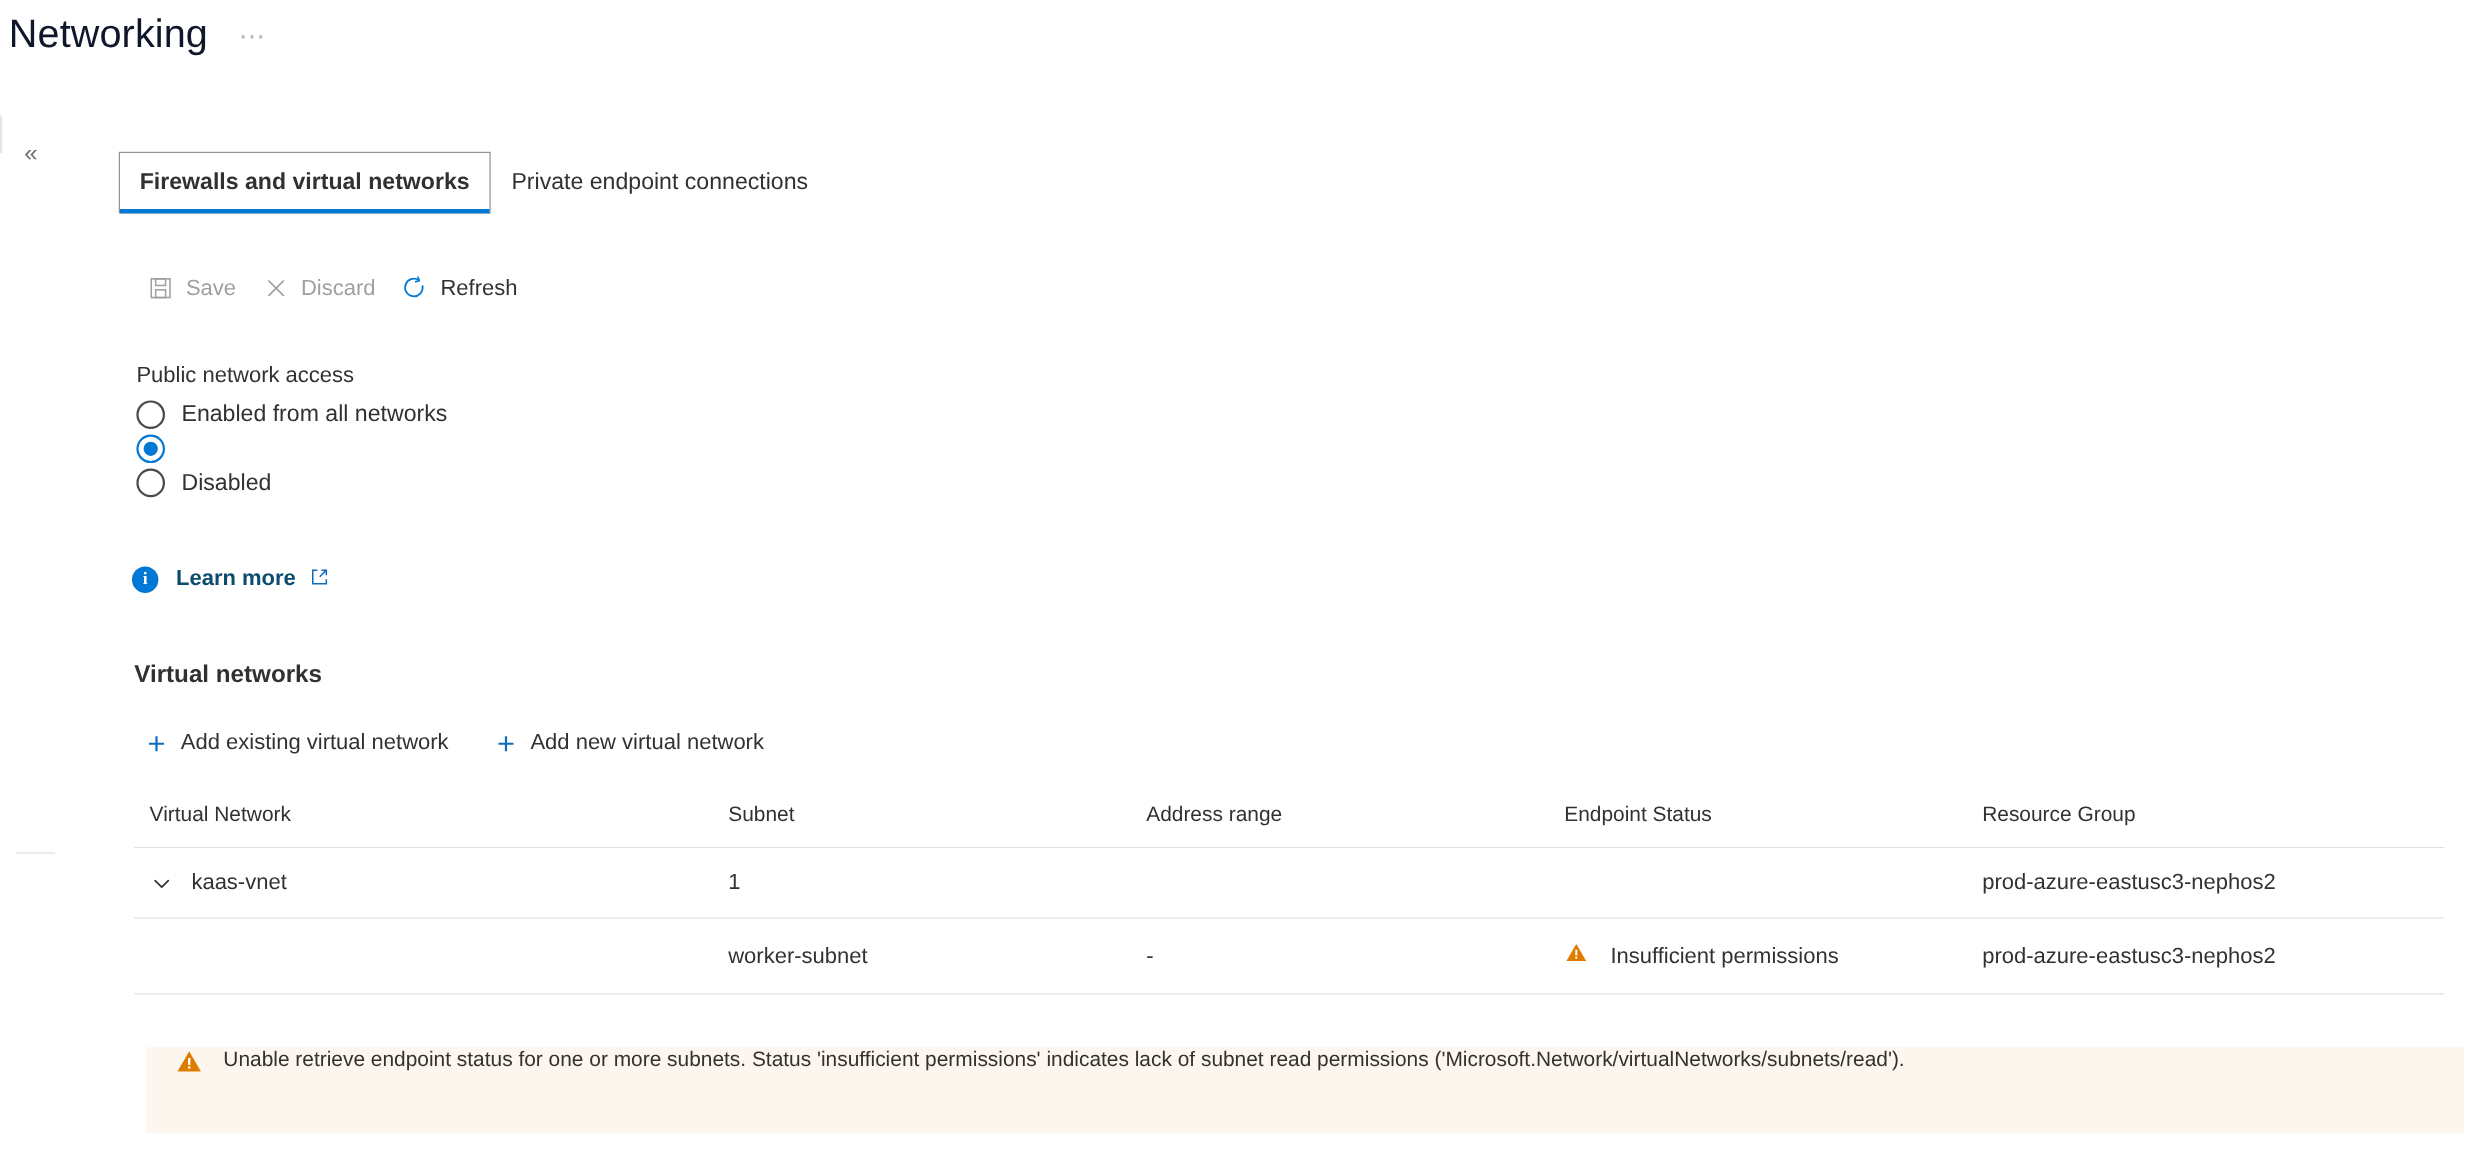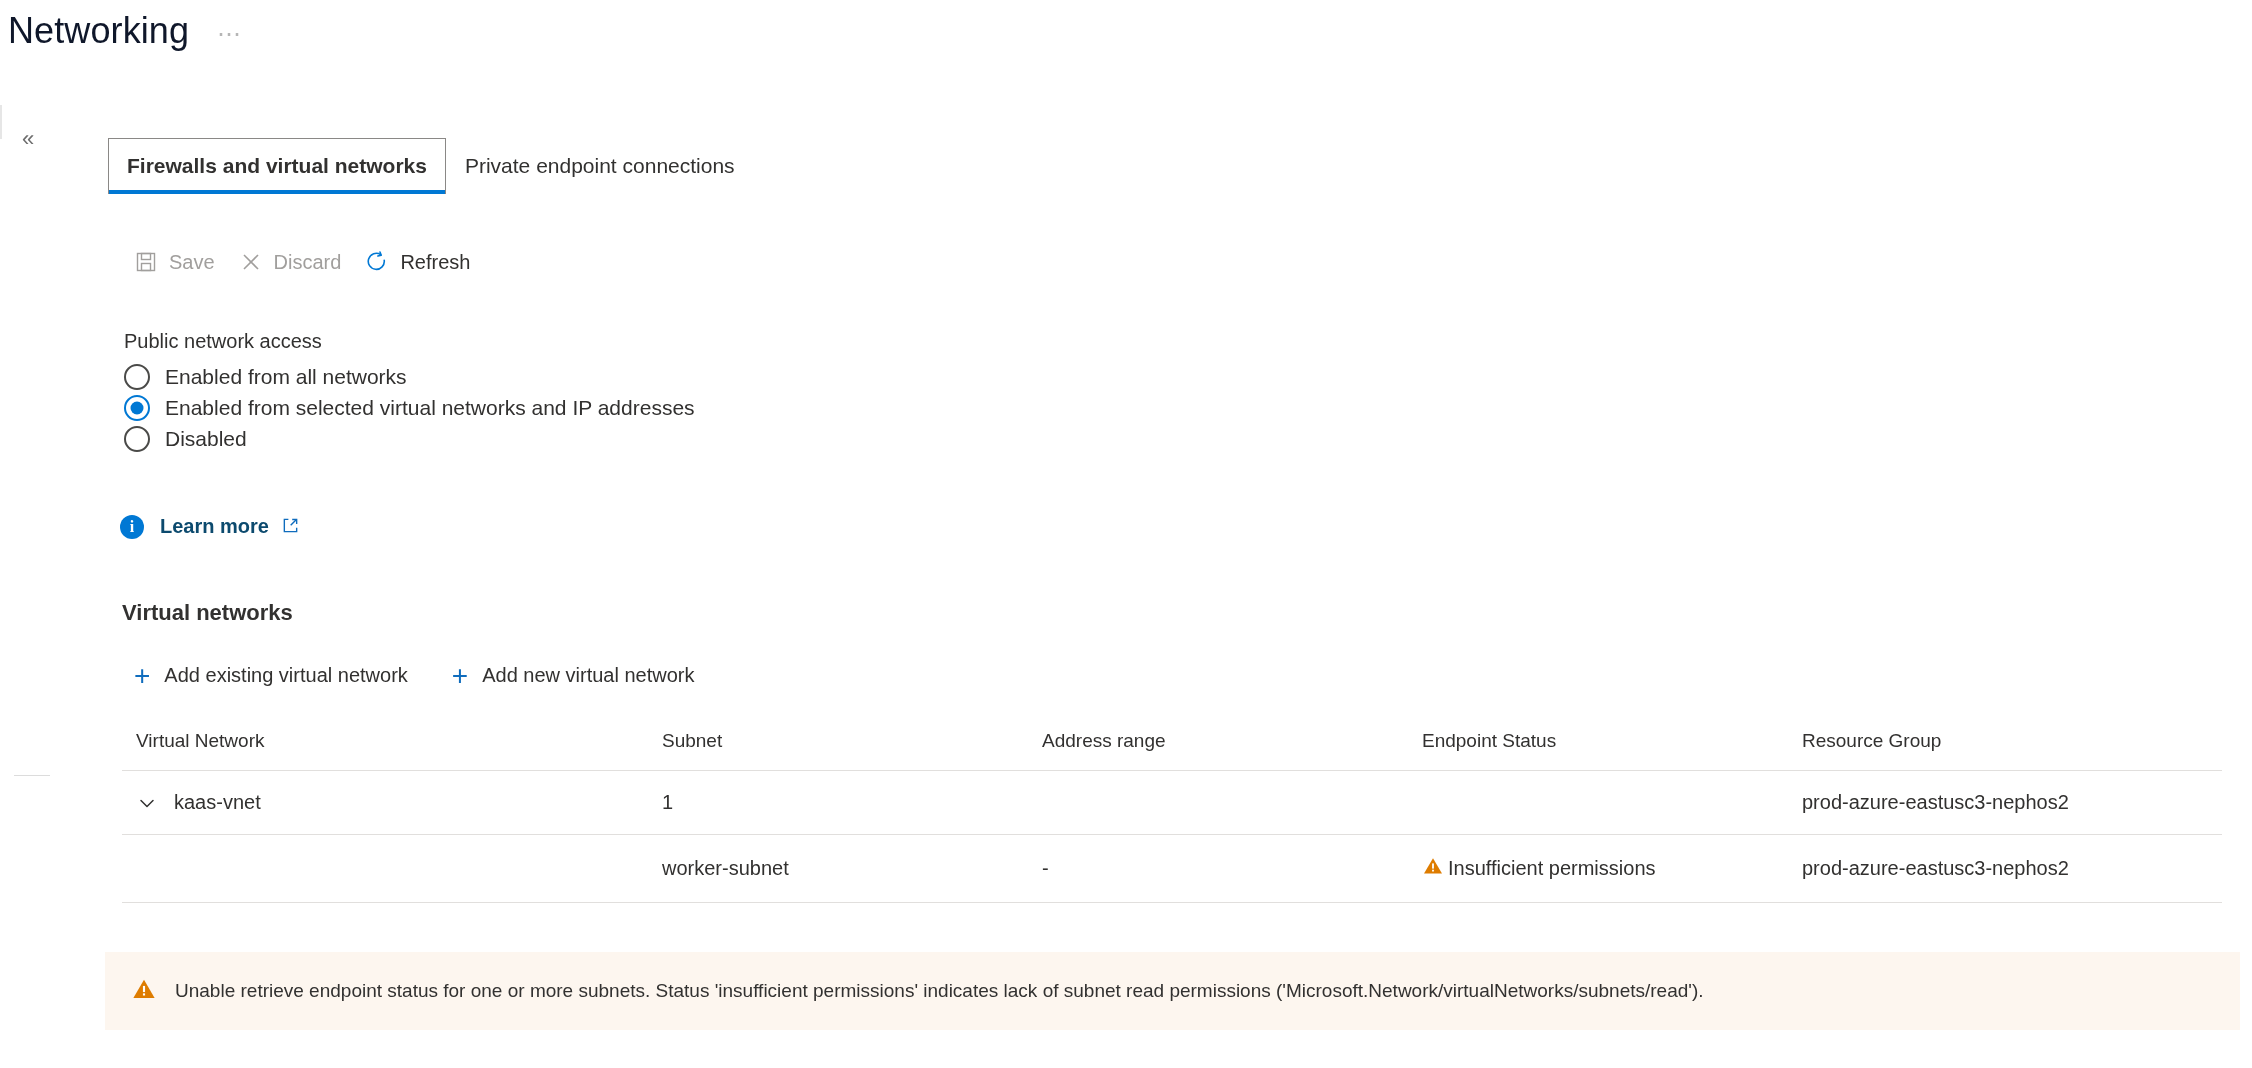--- a/index.html
+++ b/index.html
@@ -290,34 +290,34 @@
   }
   .chev {
     flex: 0 0 auto;
     color: #323130;
     display: inline-flex;
     cursor: pointer;
   }
   .status-cell {
     display: flex;
     align-items: center;
-    gap: 4px;
+    gap: 20px;
   }
   .warn-tri { flex: 0 0 auto; display: block; }
 
   
   .warn-banner {
     position: absolute;
-    left: 105px;
+    left: 133px;
     top: 952px;
     right: 12px;
     min-height: 78px;
     background: #fdf6ef;
     display: flex;
-    align-items: center;
+    align-items: flex-start;
     gap: 18px;
     padding: 0 26px;
     box-sizing: border-box;
   }
   .warn-banner-text {
     font-size: 19px;
     color: #323130;
     line-height: 24px;
   }
 </style>
@@ -379,21 +379,20 @@
 
 <div class="section-label">Public network access</div>
 
 <div class="radio-group">
   <div class="radio-row">
     <span class="radio-mark"></span>
     <span class="radio-label">Enabled from all networks</span>
   </div>
   <div class="radio-row selected">
     <span class="radio-mark"></span>
-    <span class="radio-label">Enabled from selected virtual networks and IP addresses</span>
   </div>
   <div class="radio-row">
     <span class="radio-mark"></span>
     <span class="radio-label">Disabled</span>
   </div>
 </div>
 
 <div class="info-line">
   <span class="info-icon">i</span>
   <span class="learn-more">

